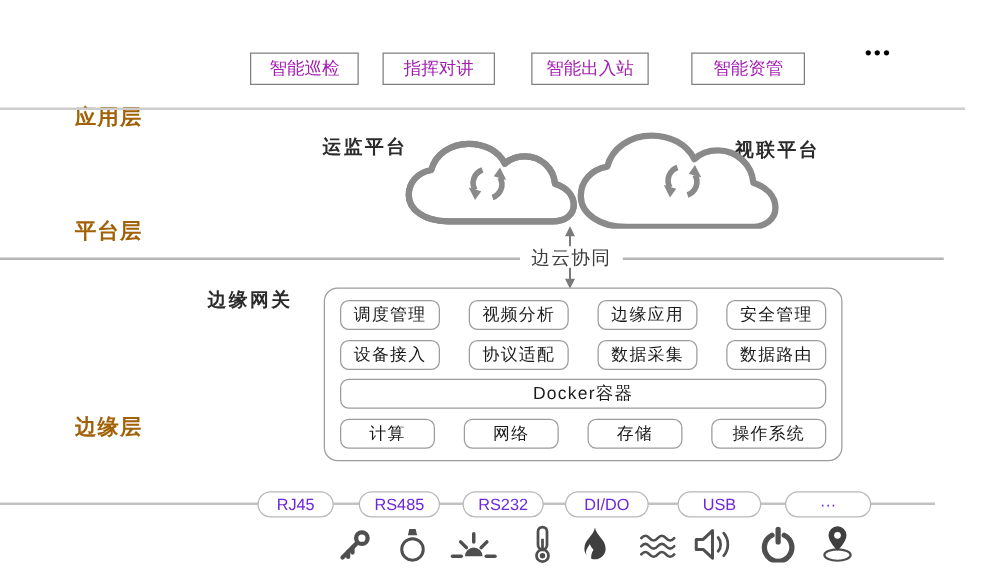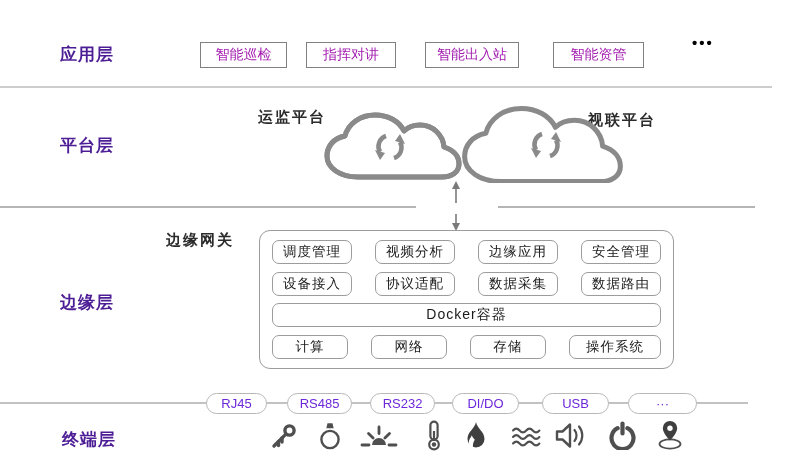--- a/index.html
+++ b/index.html
@@ -1,21 +1,21 @@
 <!DOCTYPE html>
 <html><head>
 <meta charset="utf-8">
 <style>
   html,body{margin:0;padding:0;background:#fff;}
   .stage{
     position:relative;width:788px;height:457px;background:#fff;overflow:hidden;
     font-family:"Liberation Sans","DejaVu Sans",sans-serif;color:#1f1f1f;
   }
   .layer-label{
-    position:absolute;font-size:17px;font-weight:bold;color:#4c1d95;letter-spacing:1px;
+    position:absolute;font-size:17px;font-weight:bold;color:#a16207;letter-spacing:1px;margin-top:39px;
   }
   
   .app-box{
     position:absolute;top:42px;height:26px;box-sizing:border-box;background:#fff;
     border:1.5px solid #808080;display:flex;align-items:center;justify-content:center;
     font-size:14px;color:#a21caf;
   }
   .more-dots{
     position:absolute;font-weight:bold;color:#000;font-size:15px;letter-spacing:2px;
   }
@@ -92,20 +92,21 @@
 
   <span class="varrow" style="left:449px;top:180px;">
     <svg width="14" height="24" viewBox="0 0 14 24">
       <line x1="7" y1="23" x2="7" y2="7" stroke="#7a7a7a" stroke-width="1.6"></line>
       <polygon points="3,9 11,9 7,1" fill="#7a7a7a"></polygon>
     </svg>
   </span>
 
   <div class="divider" style="left:0;top:206px;width:416px;height:1.5px;background:#b5b5b5;"></div>
   <div class="divider" style="left:498px;top:206px;width:257px;height:1.5px;background:#b5b5b5;"></div>
+  <div class="collab-wrap">边云协同</div>
 
   <span class="varrow" style="left:449px;top:214px;">
     <svg width="14" height="18" viewBox="0 0 14 18">
       <line x1="7" y1="0" x2="7" y2="11" stroke="#7a7a7a" stroke-width="1.6"></line>
       <polygon points="3,9 11,9 7,17" fill="#7a7a7a"></polygon>
     </svg>
   </span>
 
   <div class="gateway-label">边缘网关</div>
 

